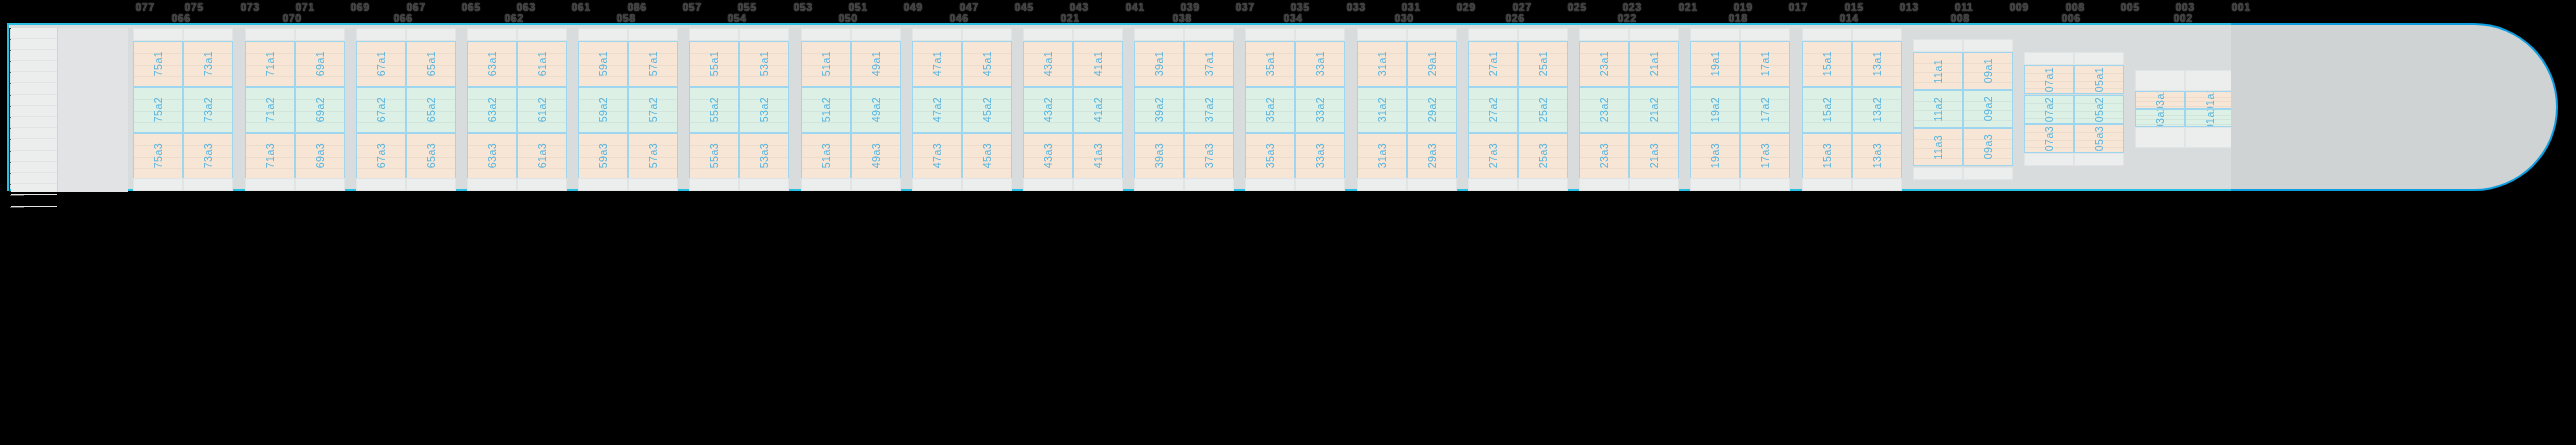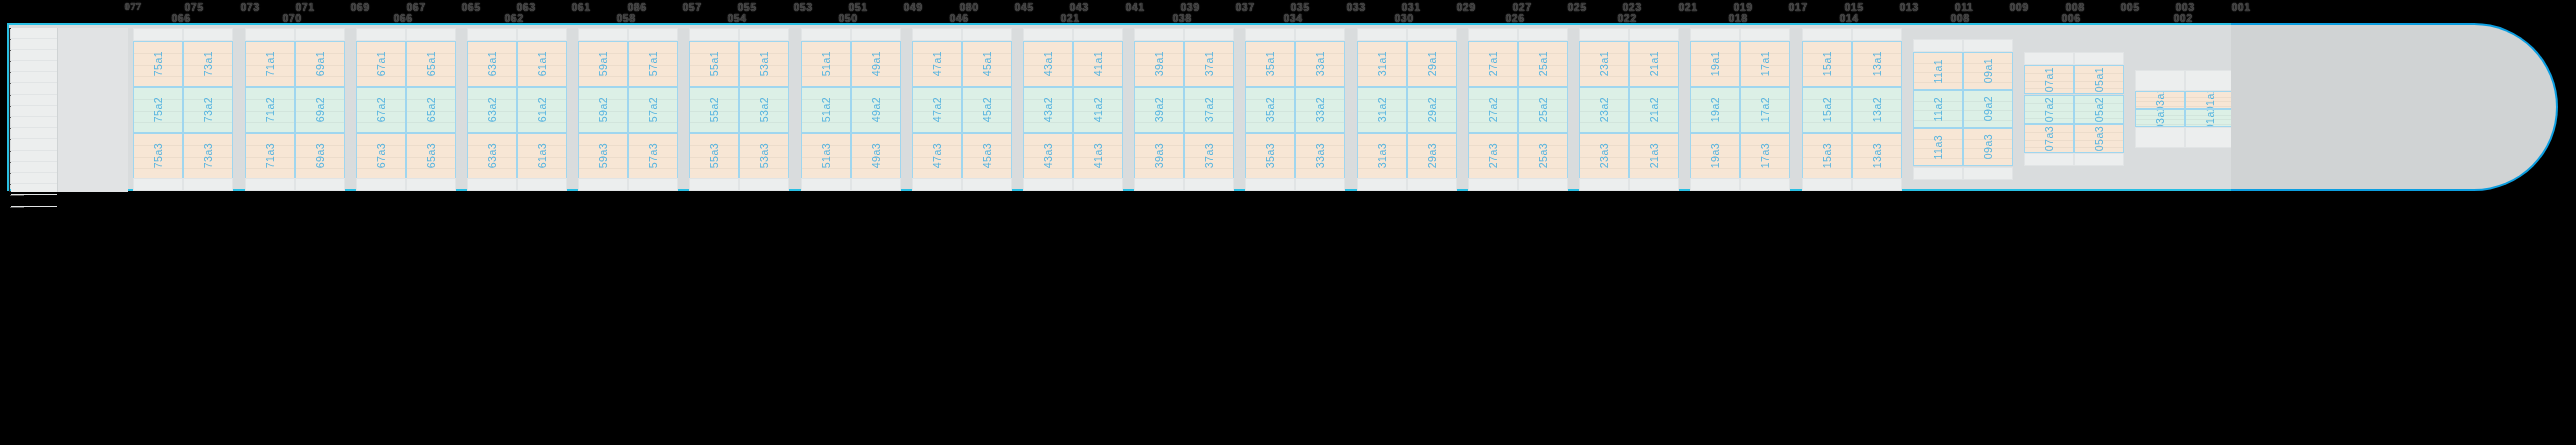--- a/index.html
+++ b/index.html
@@ -54,36 +54,36 @@
        border:0.8px solid #e1e4e5;box-sizing:border-box;}
   .hline{position:absolute;left:0;width:100%;height:0;
          border-top:0.8px solid rgba(0,0,0,.045);}
 </style>
 </head>
 <body>
 
 <div id="stage">
 
   <div class="baylabels">
-      <div class="bn odd" style="left: 133px; font-family: Liberation Serif, serif;">077</div>
+      <div class="bn odd" style="left: 145px;">077</div>
       <div class="bn odd" style="left: 194px;">075</div>
       <div class="bn odd" style="left: 250px;">073</div>
       <div class="bn odd" style="left: 305px;">071</div>
       <div class="bn odd" style="left: 360px;">069</div>
       <div class="bn odd" style="left: 416px;">067</div>
       <div class="bn odd" style="left: 471px;">065</div>
       <div class="bn odd" style="left: 526px;">063</div>
       <div class="bn odd" style="left: 581px;">061</div>
       <div class="bn odd" style="left: 637px;">086</div>
       <div class="bn odd" style="left: 692px;">057</div>
       <div class="bn odd" style="left: 747px;">055</div>
       <div class="bn odd" style="left: 803px;">053</div>
       <div class="bn odd" style="left: 858px;">051</div>
       <div class="bn odd" style="left: 913px;">049</div>
-      <div class="bn odd" style="left: 969px;">080</div>
+      <div class="bn odd" style="left: 969px;">047</div>
       <div class="bn odd" style="left: 1024px;">045</div>
       <div class="bn odd" style="left: 1079px;">043</div>
       <div class="bn odd" style="left: 1135px;">041</div>
       <div class="bn odd" style="left: 1190px;">039</div>
       <div class="bn odd" style="left: 1245px;">037</div>
       <div class="bn odd" style="left: 1300px;">035</div>
       <div class="bn odd" style="left: 1356px;">033</div>
       <div class="bn odd" style="left: 1411px;">031</div>
       <div class="bn odd" style="left: 1466px;">029</div>
       <div class="bn odd" style="left: 1522px;">027</div>

